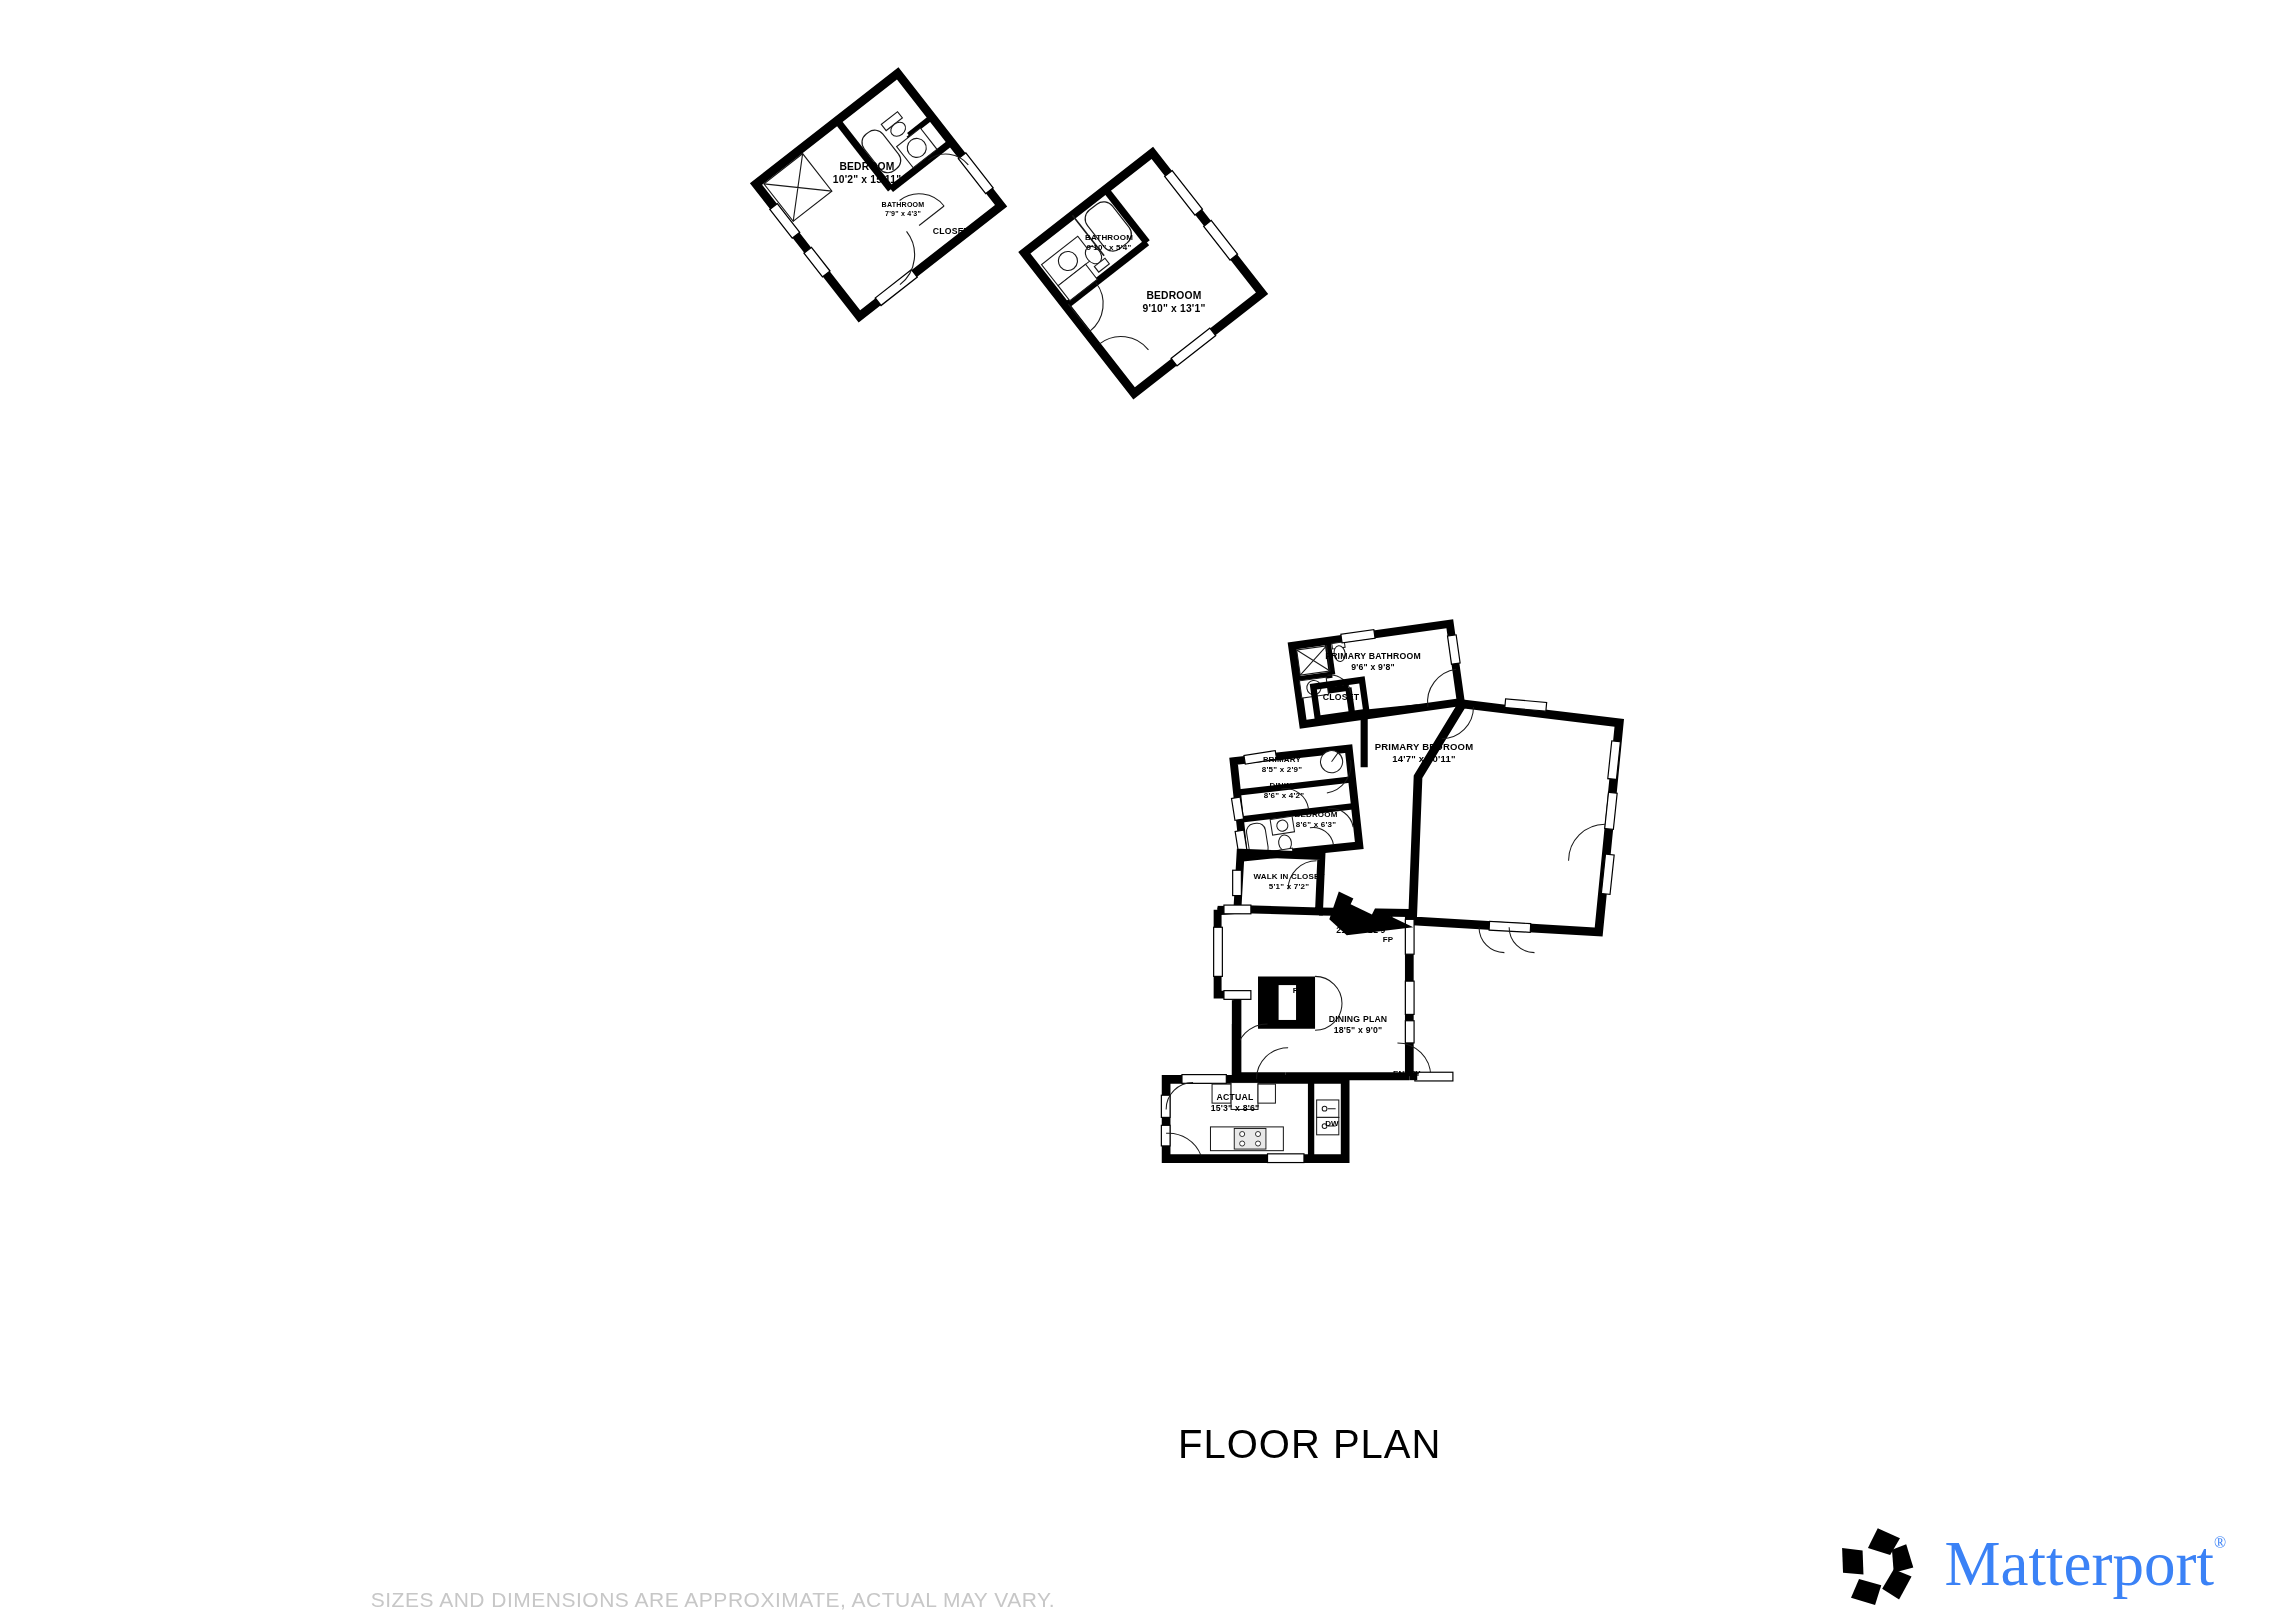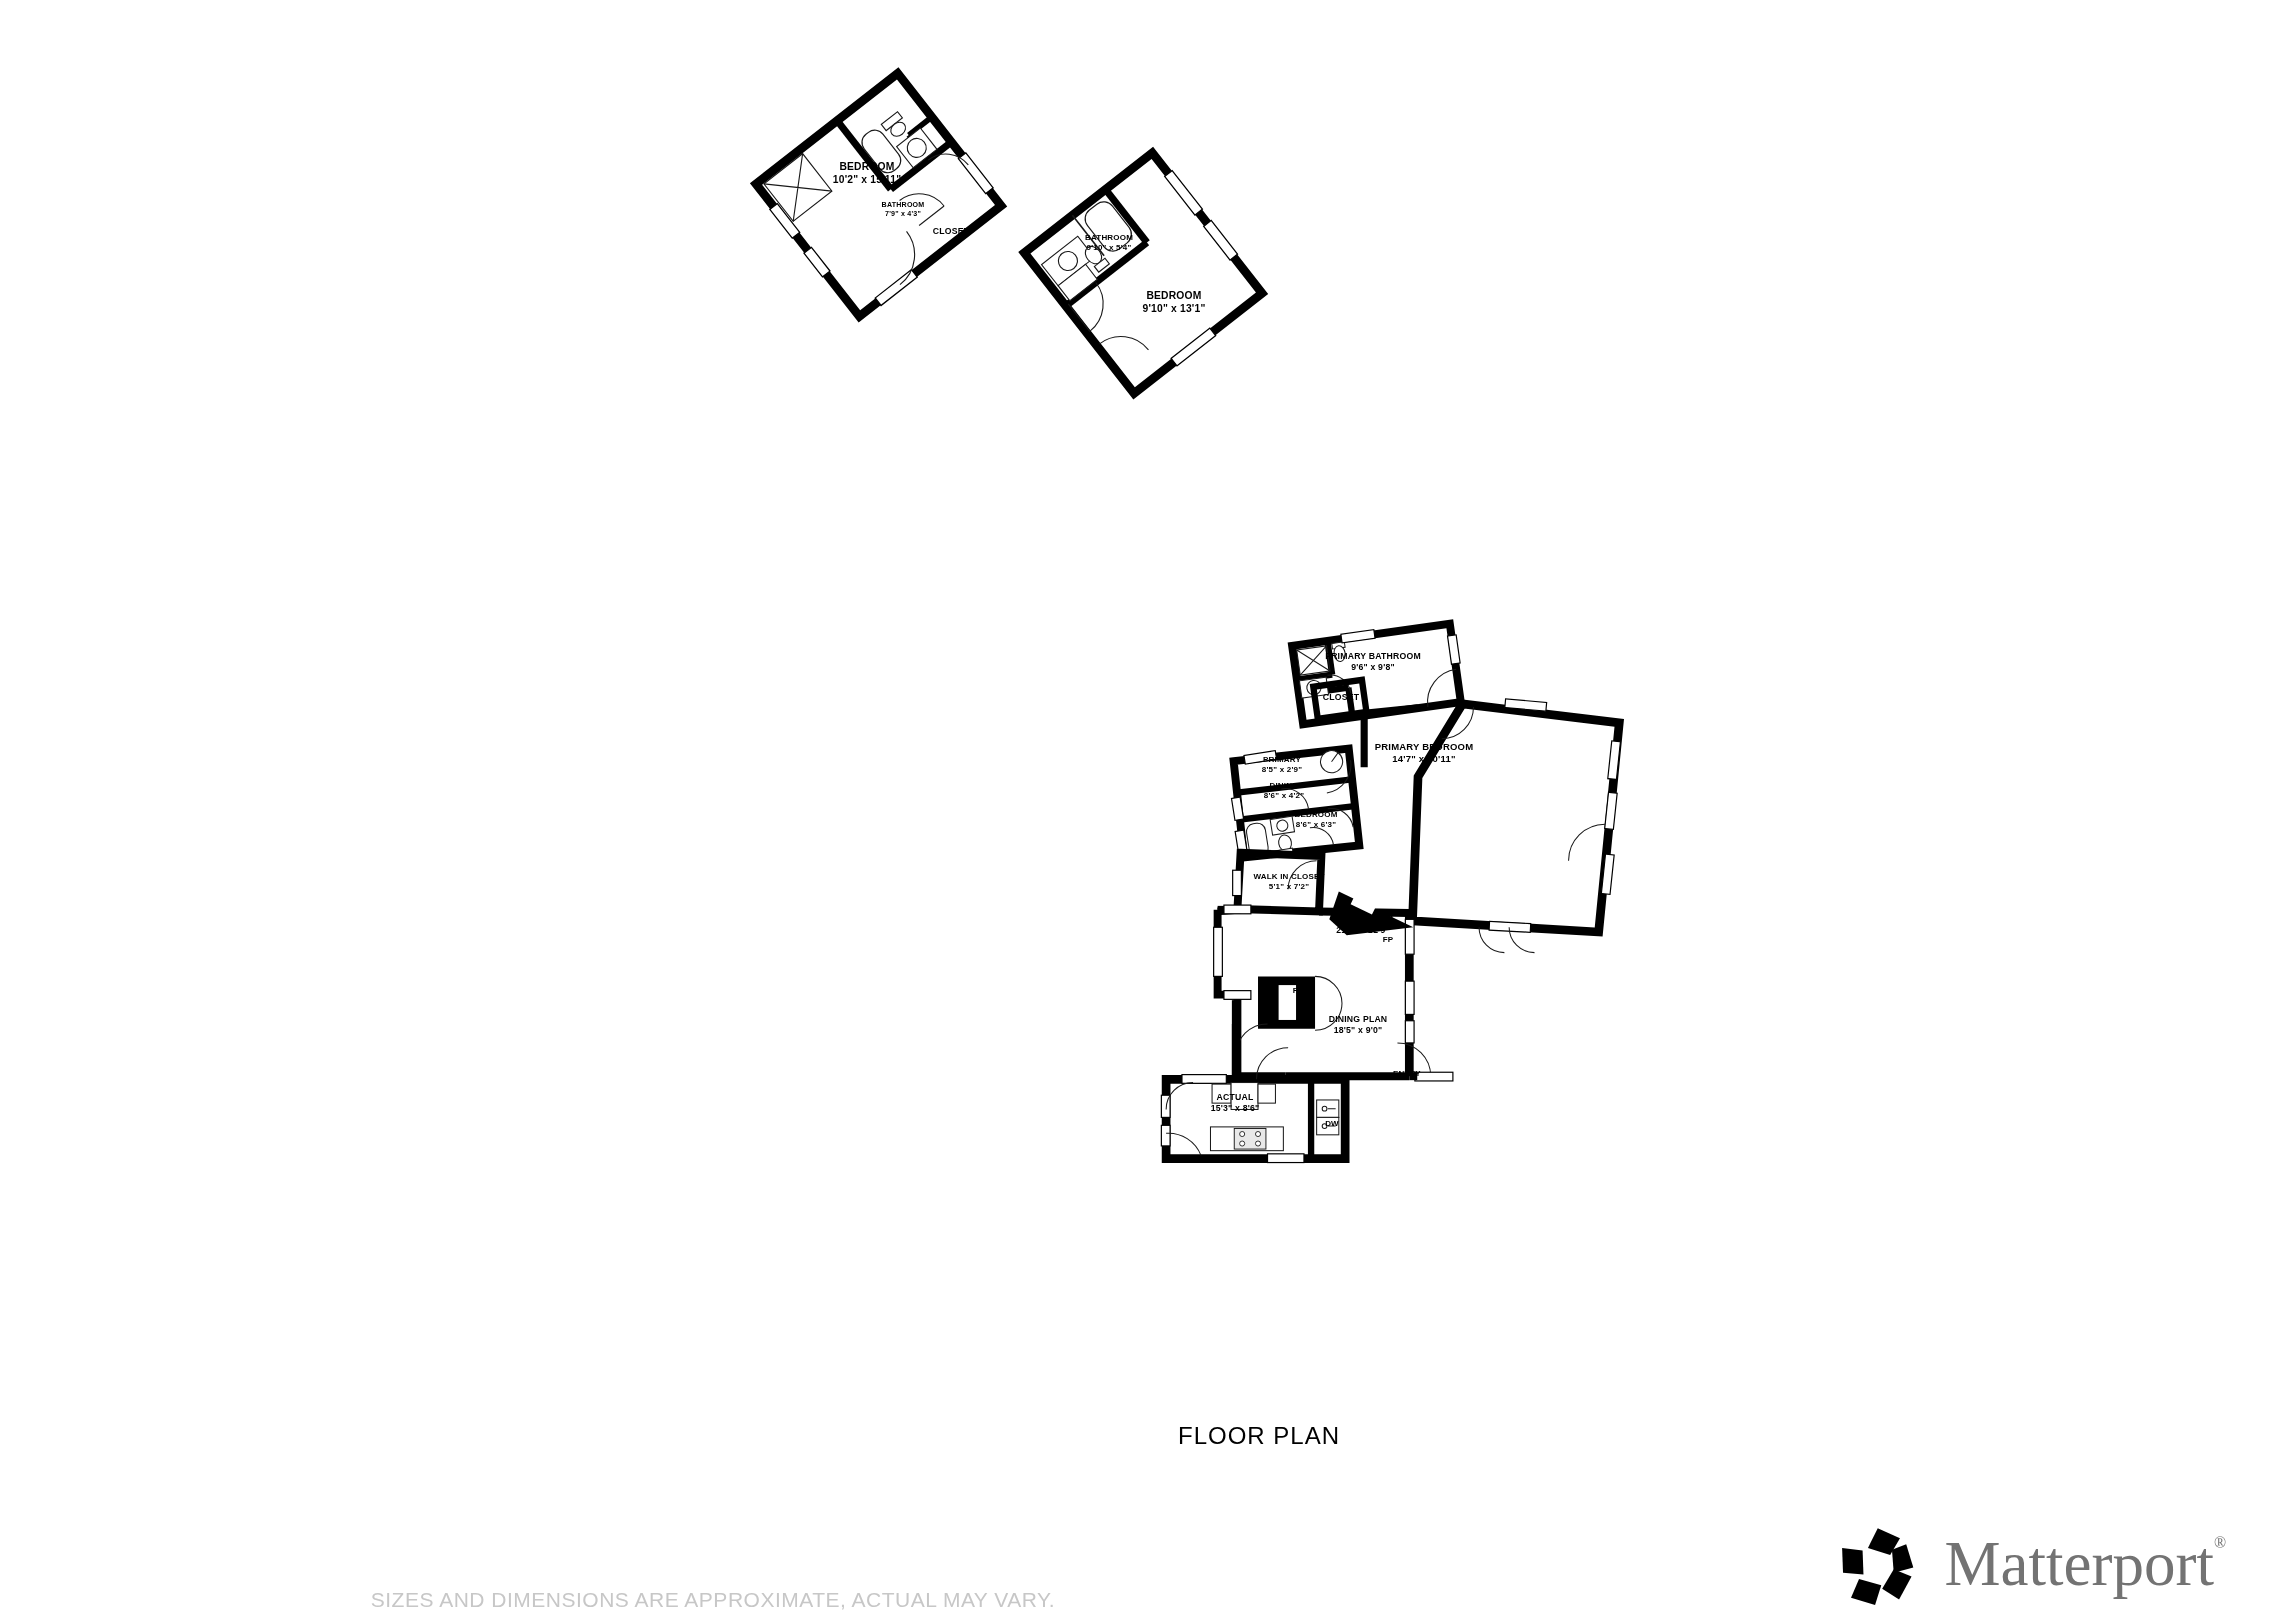--- a/index.html
+++ b/index.html
@@ -18,21 +18,21 @@
     position: absolute;
     left: 0; top: 0;
     width: 2295px;
     height: 1624px;
   }
   .floorplan-title {
     position: absolute;
     left: 1178px;
     top: 1422px;
     font-family: "Liberation Sans", sans-serif;
-    font-size: 24px;
+    font-size: 40px;
     font-weight: 400;
     letter-spacing: 1px;
     color: #000000;
     white-space: nowrap;
   }
   .disclaimer {
     position: absolute;
     left: 0;
     top: 1588px;
     width: 1426px;
@@ -53,21 +53,21 @@
   }
   .brand-mark {
     width: 89px;
     height: 89px;
     flex: none;
   }
   .brand-name {
     font-family: "Liberation Serif", serif;
     font-size: 63px;
     line-height: 1;
-    color: #737373;
+    color: #3b82f6;
     white-space: nowrap;
     position: relative;
     top: -3.2px;
   }
   .brand-name sup {
     font-size: 16px;
     vertical-align: super;
     top: -0.9em;
     position: relative;
   }

